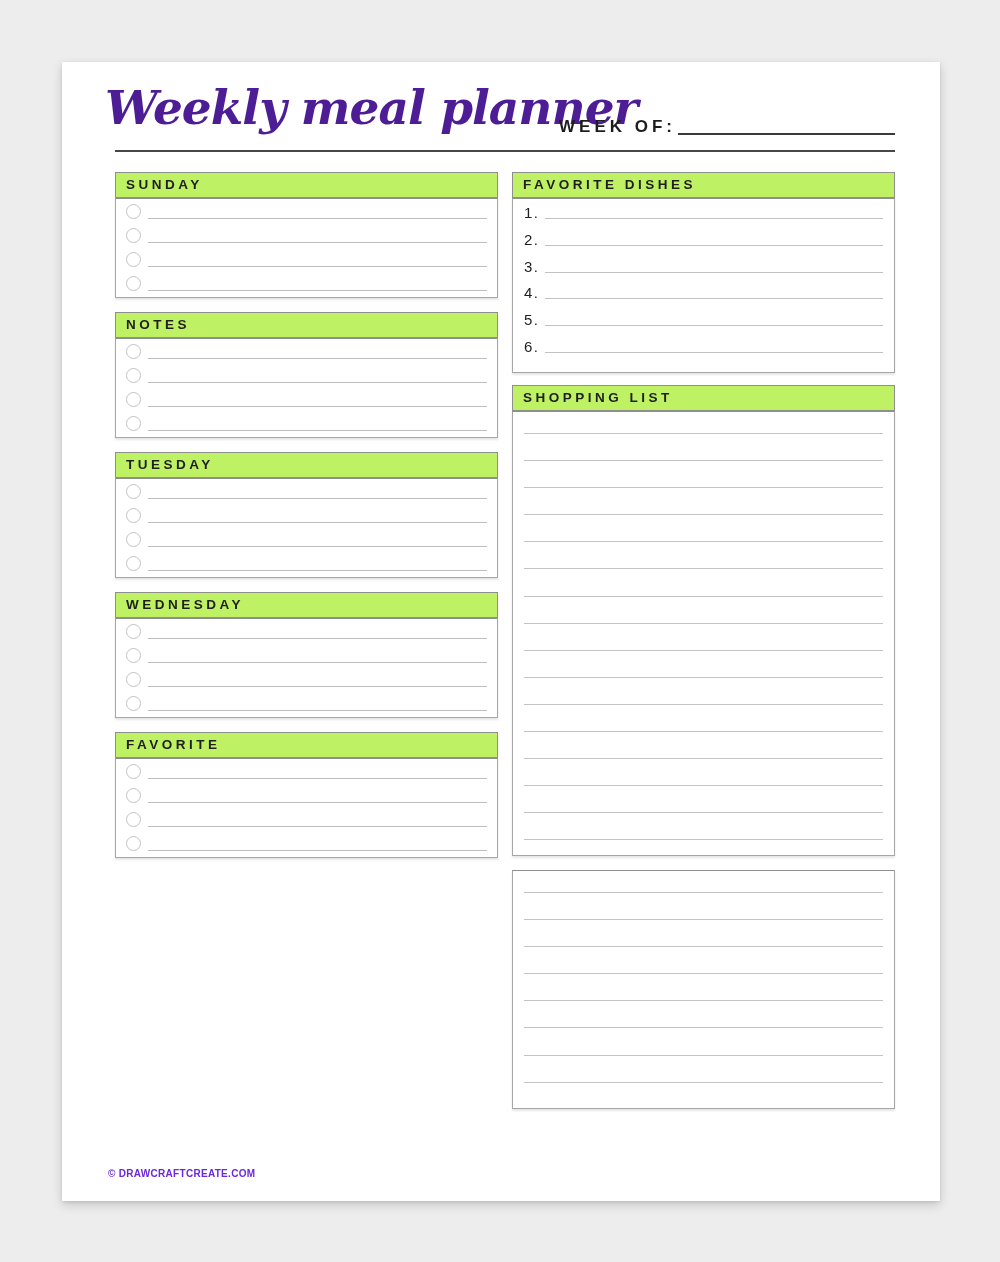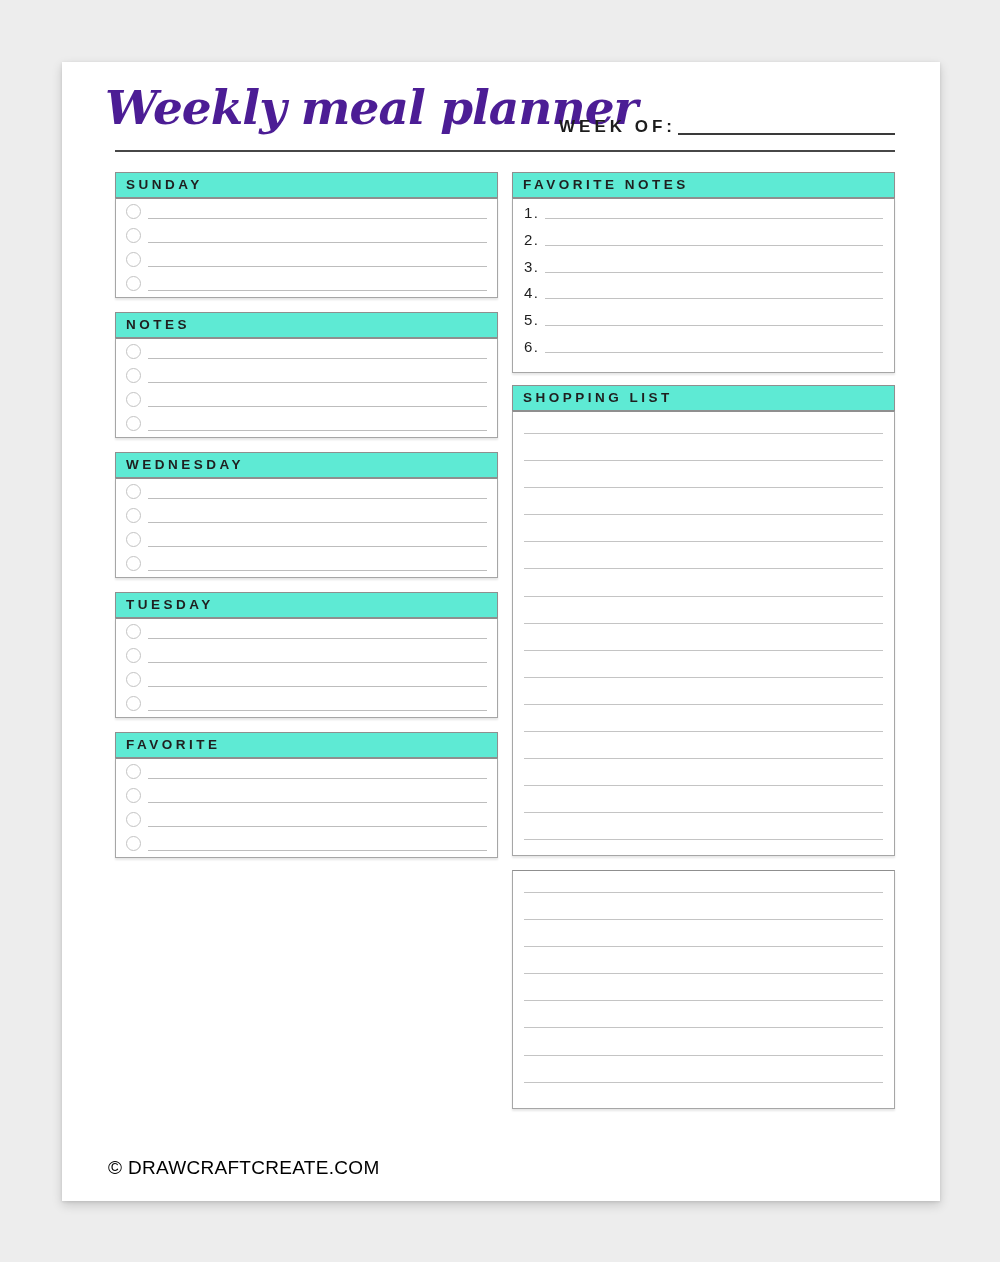--- a/index.html
+++ b/index.html
@@ -44,21 +44,21 @@
     flex:1;border-bottom:2px solid #3a3a3a;height:16px;margin-left:2px;
   }
   
   .columns{display:flex;column-gap:14px;margin-top:20px;}
   .col{width:383px;flex:0 0 383px;}
   .section{margin-bottom:14px;}
   .sec-fav{margin-bottom:12px;}
   .sec-shop{}
   .bar{
     box-sizing:border-box;height:26px;
-    background:#5eead4;border:1px solid #8f8f8f;
+    background:#bef264;border:1px solid #8f8f8f;
     padding:0 10px;line-height:24px;
     font-size:13.5px;font-weight:bold;letter-spacing:3.5px;color:#1f1f1f;
     box-shadow:0 1px 1px rgba(0,0,0,0.08);
     white-space:nowrap;overflow:hidden;
   }
   .box{
     box-sizing:border-box;background:#fff;
     border:1px solid #a6a6a6;border-top:1px solid #8f8f8f;
     box-shadow:0 2px 2px rgba(0,0,0,0.10);
     overflow:hidden;
@@ -83,21 +83,21 @@
   }
   .fav-line{flex:1;border-bottom:1.3px solid #c2c2c2;}
   
   .shop-box{height:445px;padding:0 11px;}
   .note-box{height:239px;padding:0 11px;}
   .ruled-row{height:26.1px;border-bottom:1.3px solid #c4c4c4;}
   .ruled-row:first-child{height:21px;}
   
   .footer{
     position:absolute;left:46px;bottom:22px;
-    font-size:19px;font-weight:normal;letter-spacing:0.3px;color:#000000;
+    font-size:10px;font-weight:bold;letter-spacing:0.3px;color:#6d28d9;
   }
 </style>
 </head>
 <body>
 
 <div class="page">
   <div class="content">
 
     <div class="header-row">
       <div class="title">Weekly meal planner</div>
@@ -148,20 +148,42 @@
                 <span class="mline"></span>
               </div>
               <div class="meal-row">
                 <span class="circle"></span>
                 <span class="mline"></span>
               </div>
             </div>
   </div>
 
   <div class="section">
+    <div class="bar"><span>TUESDAY</span></div>
+    <div class="box day-box">
+              <div class="meal-row">
+                <span class="circle"></span>
+                <span class="mline"></span>
+              </div>
+              <div class="meal-row">
+                <span class="circle"></span>
+                <span class="mline"></span>
+              </div>
+              <div class="meal-row">
+                <span class="circle"></span>
+                <span class="mline"></span>
+              </div>
+              <div class="meal-row">
+                <span class="circle"></span>
+                <span class="mline"></span>
+              </div>
+            </div>
+  </div>
+
+  <div class="section">
     <div class="bar"><span>WEDNESDAY</span></div>
     <div class="box day-box">
               <div class="meal-row">
                 <span class="circle"></span>
                 <span class="mline"></span>
               </div>
               <div class="meal-row">
                 <span class="circle"></span>
                 <span class="mline"></span>
               </div>
@@ -170,42 +192,20 @@
                 <span class="mline"></span>
               </div>
               <div class="meal-row">
                 <span class="circle"></span>
                 <span class="mline"></span>
               </div>
             </div>
   </div>
 
   <div class="section">
-    <div class="bar"><span>TUESDAY</span></div>
-    <div class="box day-box">
-              <div class="meal-row">
-                <span class="circle"></span>
-                <span class="mline"></span>
-              </div>
-              <div class="meal-row">
-                <span class="circle"></span>
-                <span class="mline"></span>
-              </div>
-              <div class="meal-row">
-                <span class="circle"></span>
-                <span class="mline"></span>
-              </div>
-              <div class="meal-row">
-                <span class="circle"></span>
-                <span class="mline"></span>
-              </div>
-            </div>
-  </div>
-
-  <div class="section">
     <div class="bar"><span>FAVORITE</span></div>
     <div class="box day-box">
               <div class="meal-row">
                 <span class="circle"></span>
                 <span class="mline"></span>
               </div>
               <div class="meal-row">
                 <span class="circle"></span>
                 <span class="mline"></span>
               </div>
@@ -219,21 +219,21 @@
               </div>
             </div>
   </div>
 
 
 </div>
 
       <div class="col">
 
         <div class="section sec-fav">
-          <div class="bar">FAVORITE NOTES</div>
+          <div class="bar">FAVORITE DISHES</div>
           <div class="box fav-box">
               <div class="fav-row">
                 <span class="fav-num">1.</span>
                 <span class="fav-line"></span>
               </div>
               <div class="fav-row">
                 <span class="fav-num">2.</span>
                 <span class="fav-line"></span>
               </div>
               <div class="fav-row">

